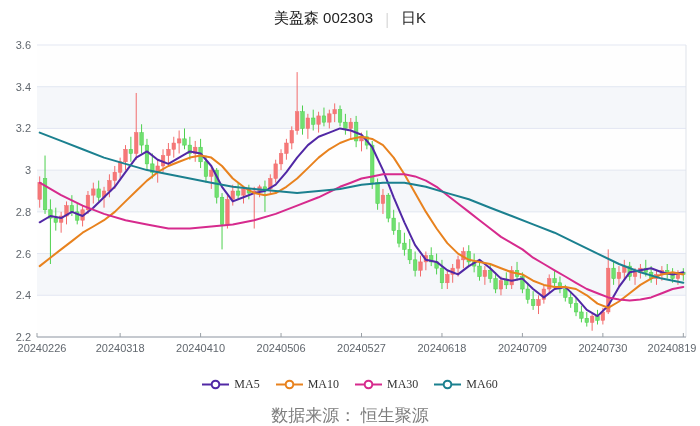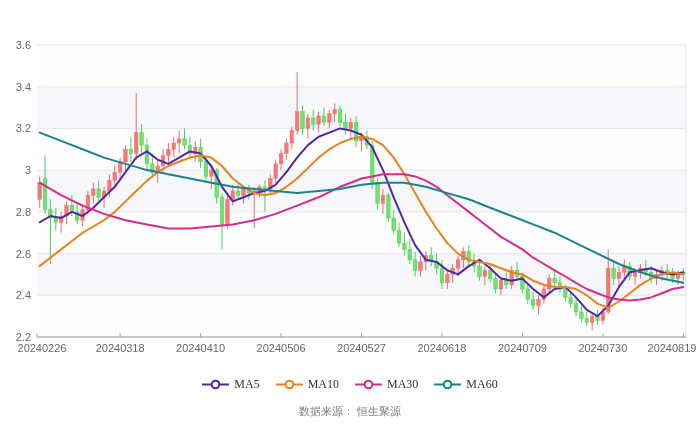--- a/index.html
+++ b/index.html
@@ -6,27 +6,32 @@
   .stage{position:relative;width:700px;height:426px;background:#ffffff;overflow:hidden;
          font-family:"Liberation Sans","DejaVu Sans",sans-serif;}
   .title-row{position:absolute;top:9px;left:0;width:100%;display:flex;justify-content:center;
              align-items:center;gap:12px;font-size:15px;color:#222;font-weight:500;}
   .title-sep{color:#d9d9d9;font-weight:400;transform:scaleY(1.15);}
   .legend{position:absolute;top:377px;left:0;width:100%;display:flex;justify-content:center;
           align-items:center;gap:16px;font-family:Liberation Serif, serif;}
   .legend-item{display:flex;align-items:center;gap:5px;font-size:12px;color:#333;cursor:pointer;}
   .legend-item svg{display:block;}
   .footer{position:absolute;top:404px;left:0;width:100%;text-align:center;
-          font-size:11px;color:#7d7d7d;}
+          font-size:17px;color:#7d7d7d;}
   svg text{font-family:"Liberation Sans","DejaVu Sans",sans-serif;}
 </style>
 </head>
 <body>
 
 <div class="stage">
+  <div class="title-row">
+    <span>美盈森 002303</span>
+    <span class="title-sep">|</span>
+    <span>日K</span>
+  </div>
 
   <svg id="plot-svg" width="700" height="426" viewBox="0 0 700 426" style="position:absolute;left:0;top:0;">
       <g>
         <rect x="37" y="45" width="649" height="41.71428571428575" fill="#fefefe"></rect>
         <rect x="37" y="86.71428571428575" width="649" height="41.71428571428564" fill="#f5f7fa"></rect>
         <rect x="37" y="128.4285714285714" width="649" height="41.71428571428578" fill="#fefefe"></rect>
         <rect x="37" y="170.14285714285717" width="649" height="41.71428571428575" fill="#f5f7fa"></rect>
         <rect x="37" y="211.85714285714292" width="649" height="41.714285714285666" fill="#fefefe"></rect>
         <rect x="37" y="253.57142857142858" width="649" height="41.71428571428575" fill="#f5f7fa"></rect>
         <rect x="37" y="295.28571428571433" width="649" height="41.714285714285666" fill="#fefefe"></rect>

